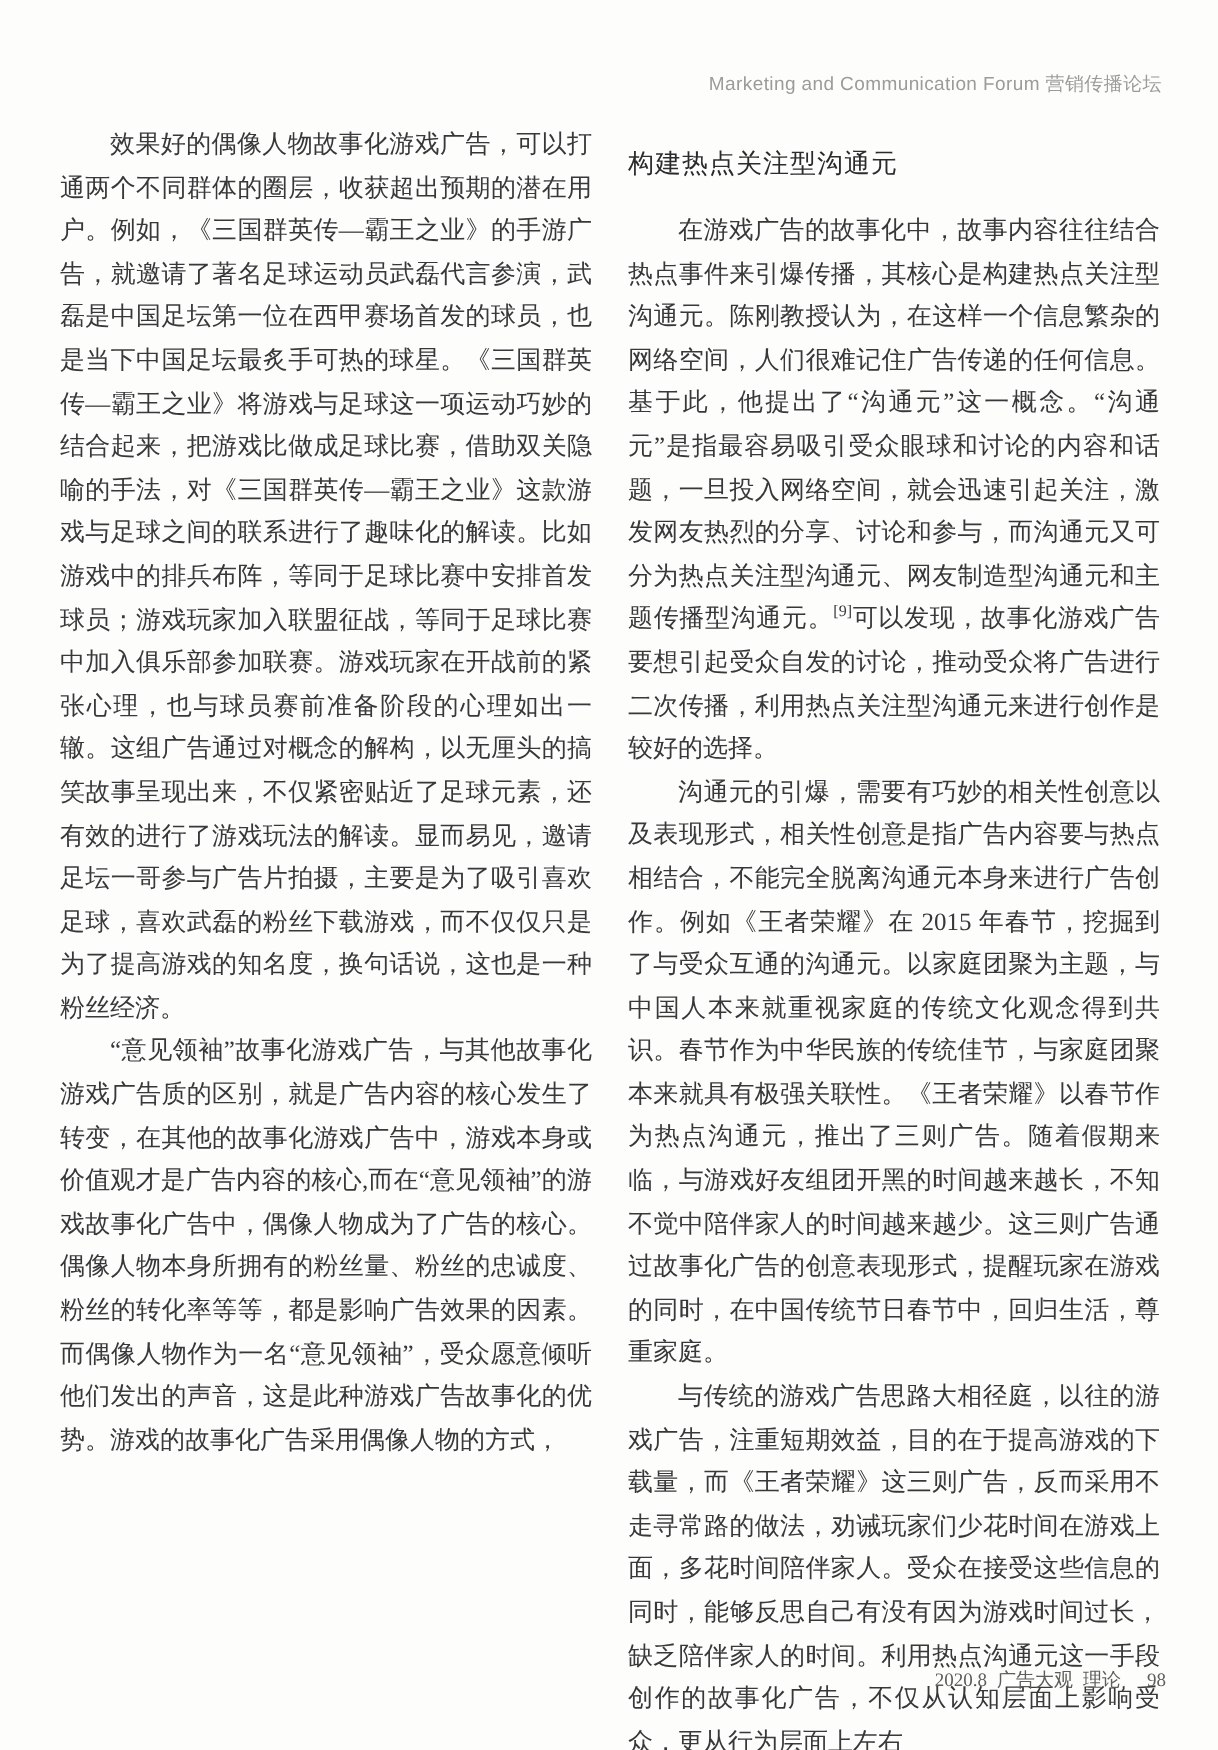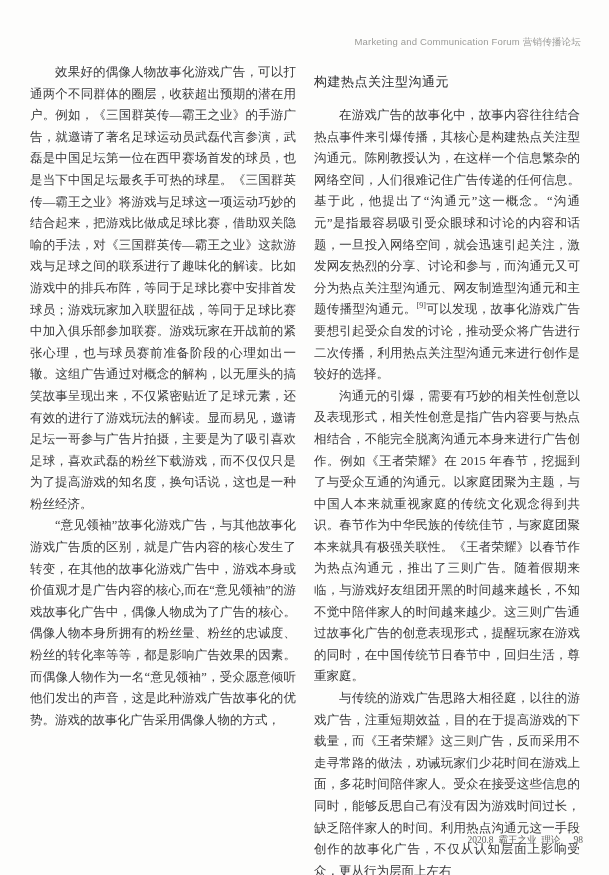--- a/index.html
+++ b/index.html
@@ -86,18 +86,18 @@
       <h3 class="section-heading">构建热点关注型沟通元</h3>
       <p class="body-para indent">在游戏广告的故事化中，故事内容往往结合热点事件来引爆传播，其核心是构建热点关注型沟通元。陈刚教授认为，在这样一个信息繁杂的网络空间，人们很难记住广告传递的任何信息。基于此，他提出了“沟通元”这一概念。“沟通元”是指最容易吸引受众眼球和讨论的内容和话题，一旦投入网络空间，就会迅速引起关注，激发网友热烈的分享、讨论和参与，而沟通元又可分为热点关注型沟通元、网友制造型沟通元和主题传播型沟通元。<sup class="ref">[9]</sup>可以发现，故事化游戏广告要想引起受众自发的讨论，推动受众将广告进行二次传播，利用热点关注型沟通元来进行创作是较好的选择。</p>
       <p class="body-para indent">沟通元的引爆，需要有巧妙的相关性创意以及表现形式，相关性创意是指广告内容要与热点相结合，不能完全脱离沟通元本身来进行广告创作。例如《王者荣耀》在 2015 年春节，挖掘到了与受众互通的沟通元。以家庭团聚为主题，与中国人本来就重视家庭的传统文化观念得到共识。春节作为中华民族的传统佳节，与家庭团聚本来就具有极强关联性。《王者荣耀》以春节作为热点沟通元，推出了三则广告。随着假期来临，与游戏好友组团开黑的时间越来越长，不知不觉中陪伴家人的时间越来越少。这三则广告通过故事化广告的创意表现形式，提醒玩家在游戏的同时，在中国传统节日春节中，回归生活，尊重家庭。</p>
       <p class="body-para indent">与传统的游戏广告思路大相径庭，以往的游戏广告，注重短期效益，目的在于提高游戏的下载量，而《王者荣耀》这三则广告，反而采用不走寻常路的做法，劝诫玩家们少花时间在游戏上面，多花时间陪伴家人。受众在接受这些信息的同时，能够反思自己有没有因为游戏时间过长，缺乏陪伴家人的时间。利用热点沟通元这一手段创作的故事化广告，不仅从认知层面上影响受众，更从行为层面上左右</p>
     </div>
 
   </div>
 
   <div class="page-footer">
     <span>2020.8</span>
-    <span>霸王之业</span>
+    <span>广告大观</span>
     <span>理论</span>
     <span class="page-num">98</span>
   </div>
 
 </div>
 
 </body></html>

